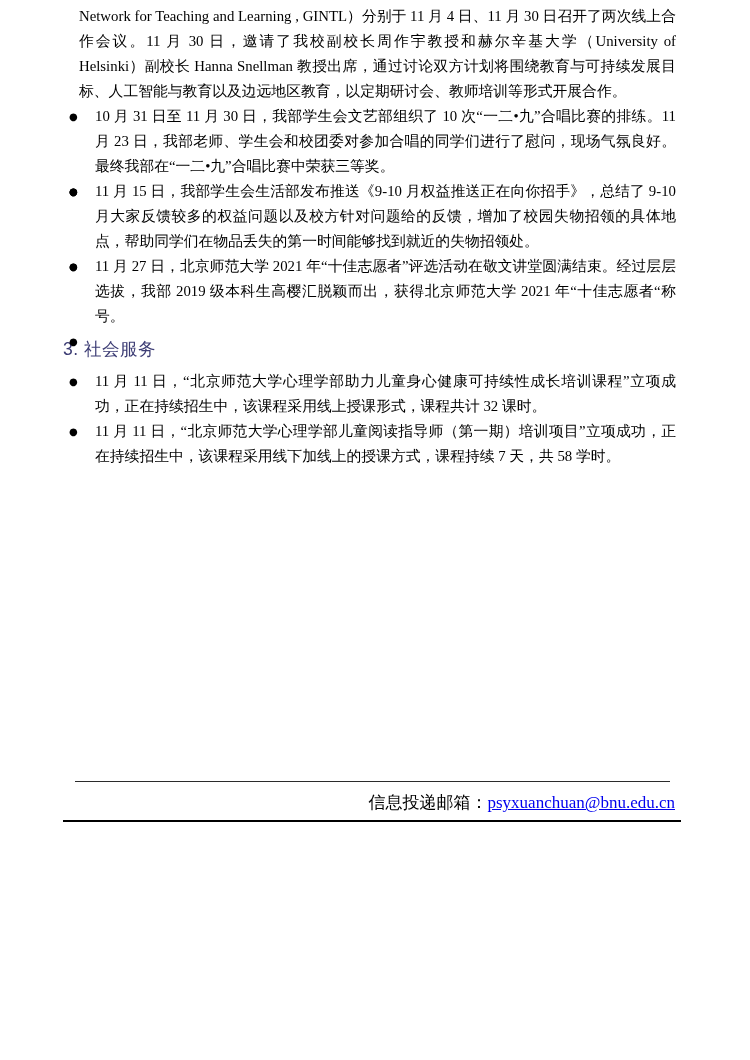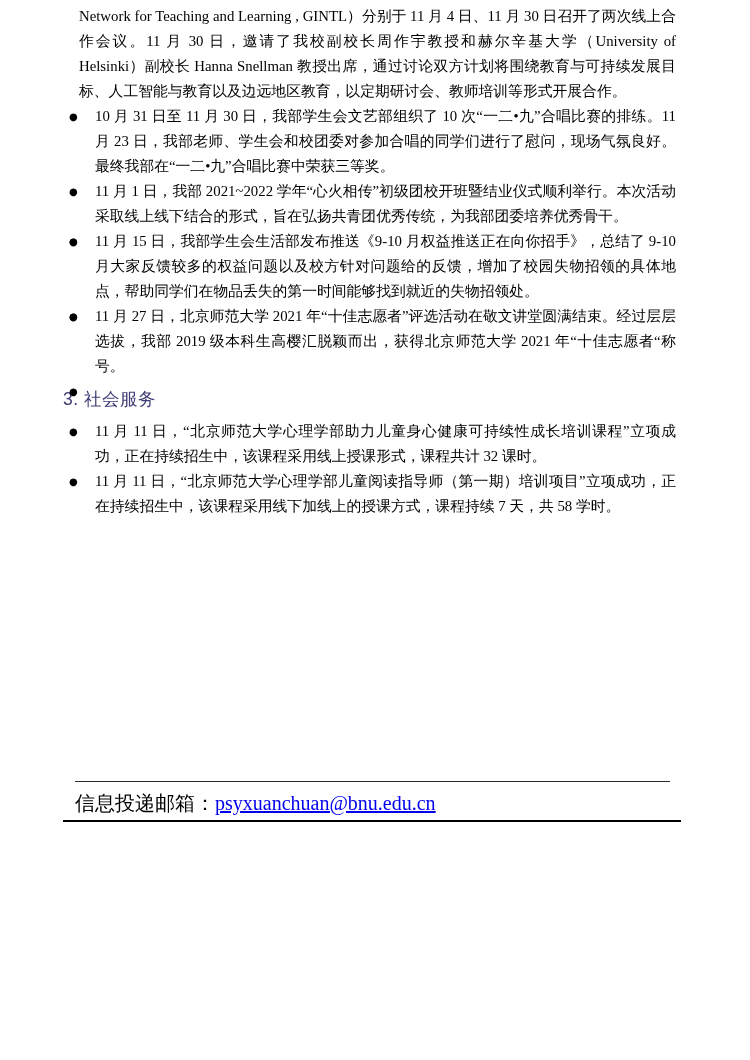--- a/index.html
+++ b/index.html
@@ -63,23 +63,23 @@
     width: 595px;
     height: 1px;
     background: #2b2b2b;
   }
   .footer-row {
     position: absolute;
     left: 75px;
     top: 791px;
     width: 600px;
     display: flex;
-    justify-content: flex-start;
+    justify-content: flex-end;
     align-items: baseline;
-    font-size: 20px;
+    font-size: 17px;
     line-height: 24px;
   }
   .email-link {
     color: var(--link-color, #0000EE);
     text-decoration: underline;
   }
   .rule-thick {
     position: absolute;
     left: 63px;
     top: 820px;
@@ -97,21 +97,20 @@
     <p class="intro">Network for Teaching and Learning , GINTL）分别于 11 月 4 日、11 月 30 日召开了两次线上合作会议。11 月 30 日，邀请了我校副校长周作宇教授和赫尔辛基大学（University of Helsinki）副校长 Hanna Snellman 教授出席，通过讨论双方计划将围绕教育与可持续发展目标、人工智能与教育以及边远地区教育，以定期研讨会、教师培训等形式开展合作。</p>
 
 
     <ul class="bullet-list">
       <li>
         <span class="bullet">●</span>
         <span class="item-text">10 月 31 日至 11 月 30 日，我部学生会文艺部组织了 10 次“一二•九”合唱比赛的排练。11 月 23 日，我部老师、学生会和校团委对参加合唱的同学们进行了慰问，现场气氛良好。最终我部在“一二•九”合唱比赛中荣获三等奖。</span>
       </li>
       <li>
         <span class="bullet">●</span>
-        <span class="item-text">11 月 1 日，我部 2021~2022 学年“心火相传”初级团校开班暨结业仪式顺利举行。本次活动采取线上线下结合的形式，旨在弘扬共青团优秀传统，为我部团委培养优秀骨干。</span>
       </li>
       <li>
         <span class="bullet">●</span>
       </li>
       <li>
         <span class="bullet">●</span>
         <span class="item-text">11 月 15 日，我部学生会生活部发布推送《9-10 月权益推送正在向你招手》，总结了 9-10 月大家反馈较多的权益问题以及校方针对问题给的反馈，增加了校园失物招领的具体地点，帮助同学们在物品丢失的第一时间能够找到就近的失物招领处。</span>
       </li>
       <li>
         <span class="bullet">●</span>

